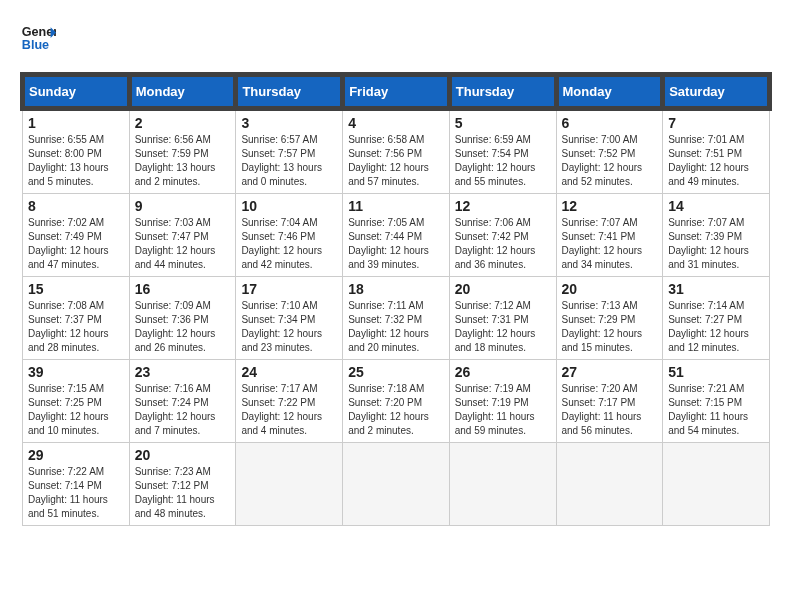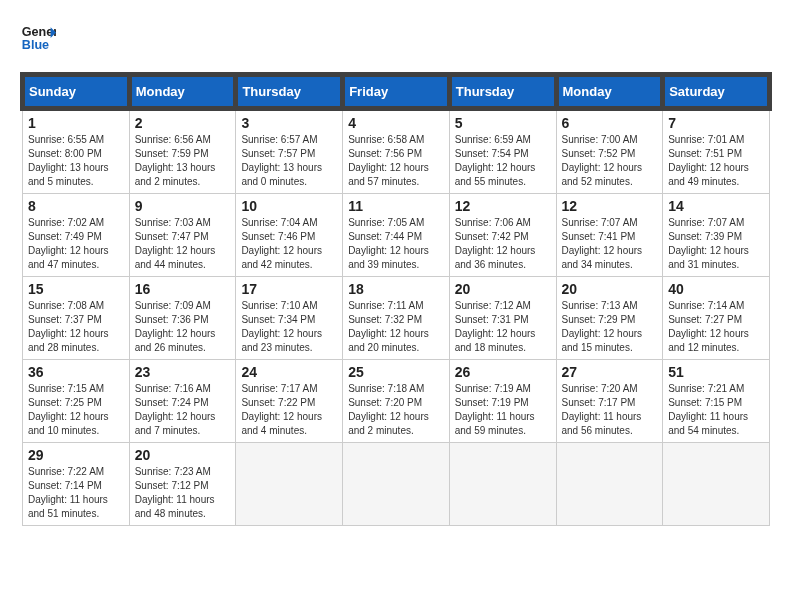--- a/index.html
+++ b/index.html
@@ -263,31 +263,31 @@
       </td>
         <td>
         <div class="day-number">20</div>
         <div class="day-info">
           Sunrise: 7:13 AM<br>
           Sunset: 7:29 PM<br>
           Daylight: 12 hours and 15 minutes.
         </div>
       </td>
         <td>
-        <div class="day-number">40</div>
+        <div class="day-number">31</div>
         <div class="day-info">
           Sunrise: 7:14 AM<br>
           Sunset: 7:27 PM<br>
           Daylight: 12 hours and 12 minutes.
         </div>
       </td>
       </tr>
       <tr>
         <td>
-        <div class="day-number">36</div>
+        <div class="day-number">39</div>
         <div class="day-info">
           Sunrise: 7:15 AM<br>
           Sunset: 7:25 PM<br>
           Daylight: 12 hours and 10 minutes.
         </div>
       </td>
         <td>
         <div class="day-number">23</div>
         <div class="day-info">
           Sunrise: 7:16 AM<br>

